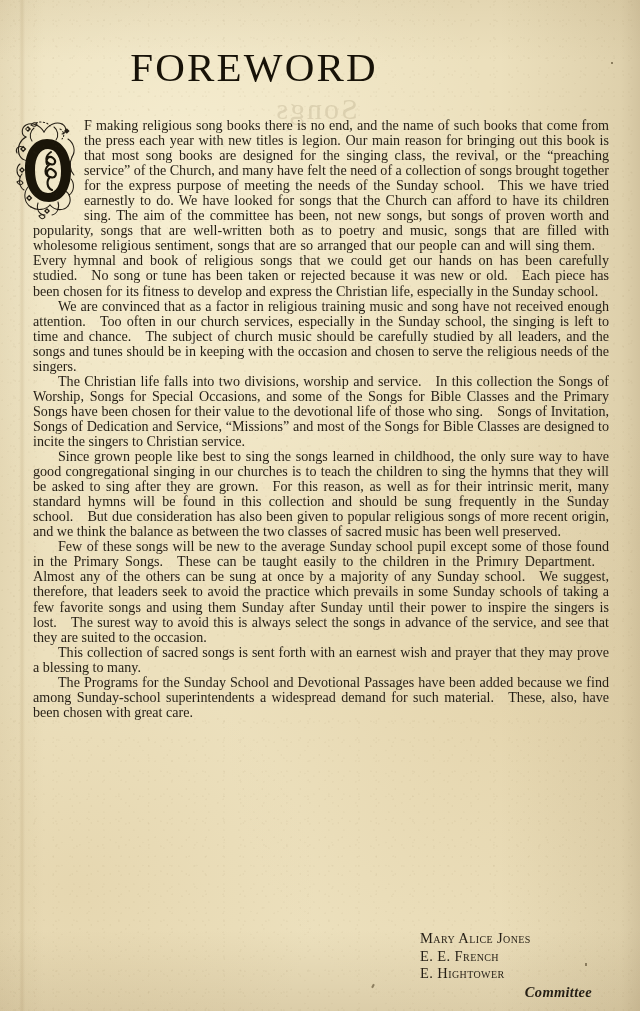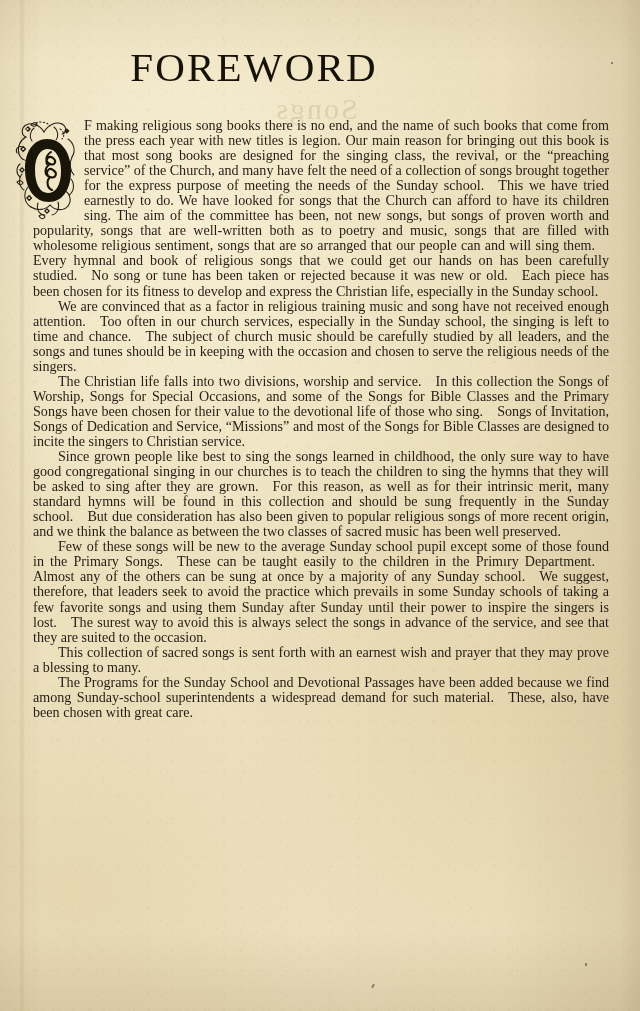--- a/index.html
+++ b/index.html
@@ -212,19 +212,25 @@
     </p>
 
     <p><span>We are convinced that as a factor in religious training music and song have not received enough attention. Too often in our church services, especially in the Sunday school, the singing is left to time and chance. The subject of church music should be carefully studied by all leaders, and the songs and tunes should be in keeping with the occasion and chosen to serve the religious needs of the singers.</span></p>
     <p><span>The Christian life falls into two divisions, worship and service. In this collection the Songs of Worship, Songs for Special Occasions, and some of the Songs for Bible Classes and the Primary Songs have been chosen for their value to the devotional life of those who sing. Songs of Invitation, Songs of Dedication and Service, “Missions” and most of the Songs for Bible Classes are designed to incite the singers to Christian service.</span></p>
     <p><span>Since grown people like best to sing the songs learned in childhood, the only sure way to have good congregational singing in our churches is to teach the children to sing the hymns that they will be asked to sing after they are grown. For this reason, as well as for their intrinsic merit, many standard hymns will be found in this collection and should be sung frequently in the Sunday school. But due consideration has also been given to popular religious songs of more recent origin, and we think the balance as between the two classes of sacred music has been well preserved.</span></p>
     <p><span>Few of these songs will be new to the average Sunday school pupil except some of those found in the Primary Songs. These can be taught easily to the children in the Primıry Department. Almost any of the others can be sung at once by a majority of any Sunday school. We suggest, therefore, that leaders seek to avoid the practice which prevails in some Sunday schools of taking a few favorite songs and using them Sunday after Sunday until their power to inspire the singers is lost. The surest way to avoid this is always select the songs in advance of the service, and see that they are suited to the occasion.</span></p>
     <p><span>This collection of sacred songs is sent forth with an earnest wish and prayer that they may prove a blessing to many.</span></p>
     <p><span>The Programs for the Sunday School and Devotional Passages have been added because we find among Sunday-school superintendents a widespread demand for such material. These, also, have been chosen with great care.</span></p>
   </div>
 
+  <div id="signature">
+    <div class="name">Mary Alice Jones</div>
+    <div class="name">E. E. French</div>
+    <div class="name">E. Hightower</div>
+    <div class="role">Committee</div>
+  </div>
 
   <div id="grain"></div>
 
   <span class="speck" style="left:585px; top:963px; width:2px; height:3px;"></span>
   <span class="speck" style="left:372px; top:984px; width:2px; height:4px; transform:rotate(28deg);"></span>
   <span class="speck" style="left:611px; top:62px; width:2px; height:2px;"></span>
 </div>
 
 </body></html>

